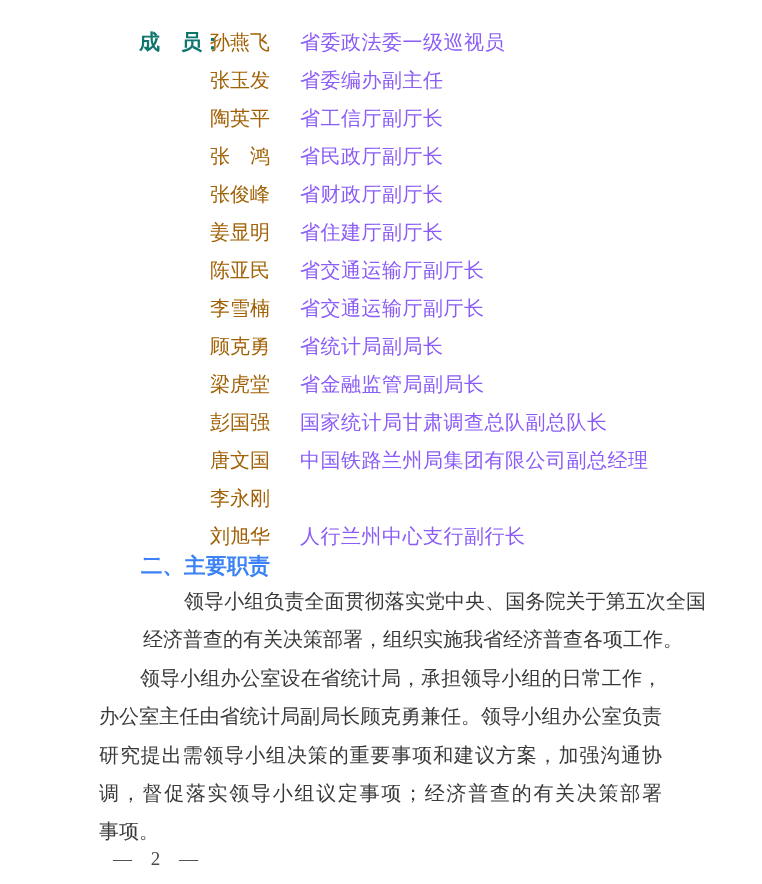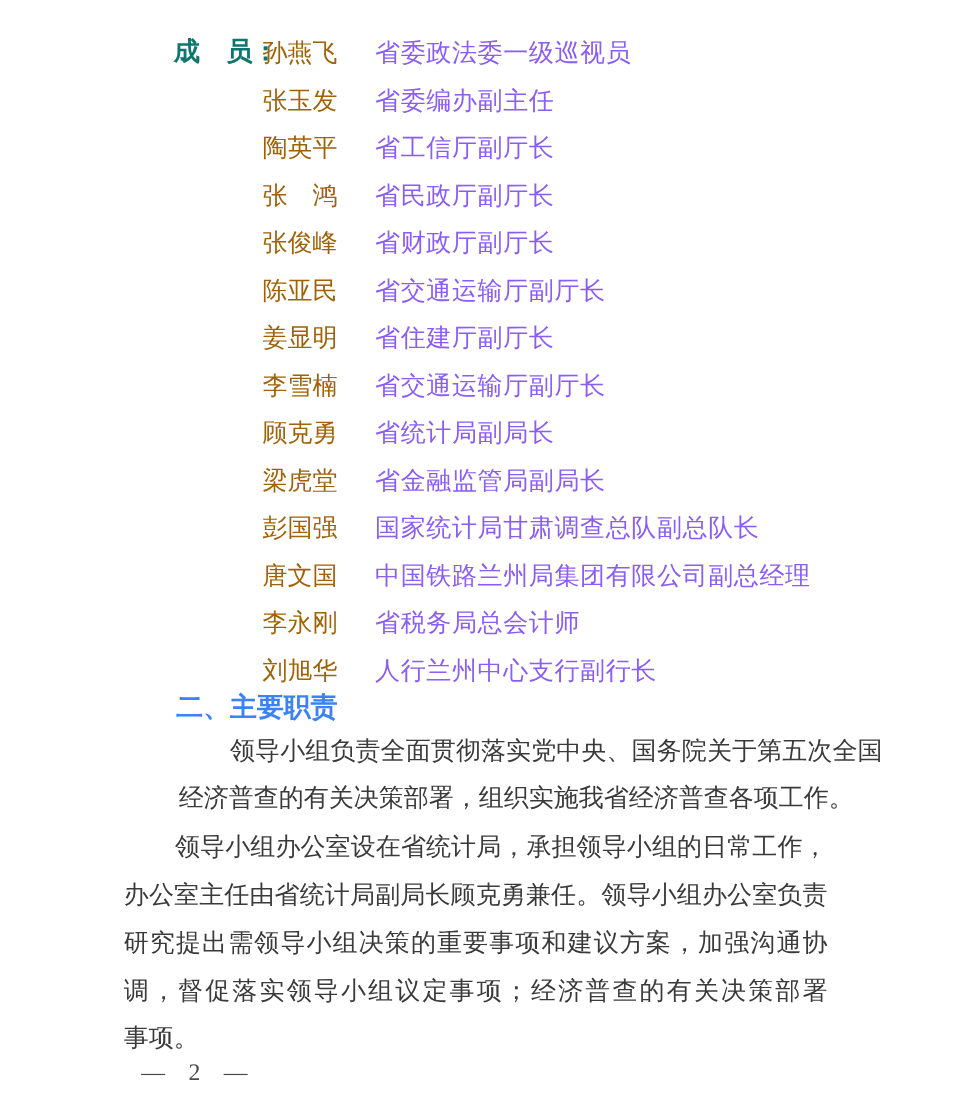--- a/index.html
+++ b/index.html
@@ -115,26 +115,26 @@
     </div>
     <div class="member-row">
       <span class="member-name">张　鸿</span>
       <span class="member-title">省民政厅副厅长</span>
     </div>
     <div class="member-row">
       <span class="member-name">张俊峰</span>
       <span class="member-title">省财政厅副厅长</span>
     </div>
     <div class="member-row">
+      <span class="member-name">姜显明</span>
+      <span class="member-title">省住建厅副厅长</span>
+    </div>
+    <div class="member-row">
       <span class="member-name">陈亚民</span>
       <span class="member-title">省交通运输厅副厅长</span>
-    </div>
-    <div class="member-row">
-      <span class="member-name">姜显明</span>
-      <span class="member-title">省住建厅副厅长</span>
     </div>
     <div class="member-row">
       <span class="member-name">李雪楠</span>
       <span class="member-title">省交通运输厅副厅长</span>
     </div>
     <div class="member-row">
       <span class="member-name">顾克勇</span>
       <span class="member-title">省统计局副局长</span>
     </div>
     <div class="member-row">
@@ -144,21 +144,20 @@
     <div class="member-row">
       <span class="member-name">彭国强</span>
       <span class="member-title">国家统计局甘肃调查总队副总队长</span>
     </div>
     <div class="member-row">
       <span class="member-name">唐文国</span>
       <span class="member-title">中国铁路兰州局集团有限公司副总经理</span>
     </div>
     <div class="member-row">
       <span class="member-name">李永刚</span>
-      <span class="member-title">省税务局总会计师</span>
     </div>
     <div class="member-row">
       <span class="member-name">刘旭华</span>
       <span class="member-title">人行兰州中心支行副行长</span>
     </div>
   </div>
 
   <div class="section-heading">二、主要职责</div>
 
   <div class="para para-1">

